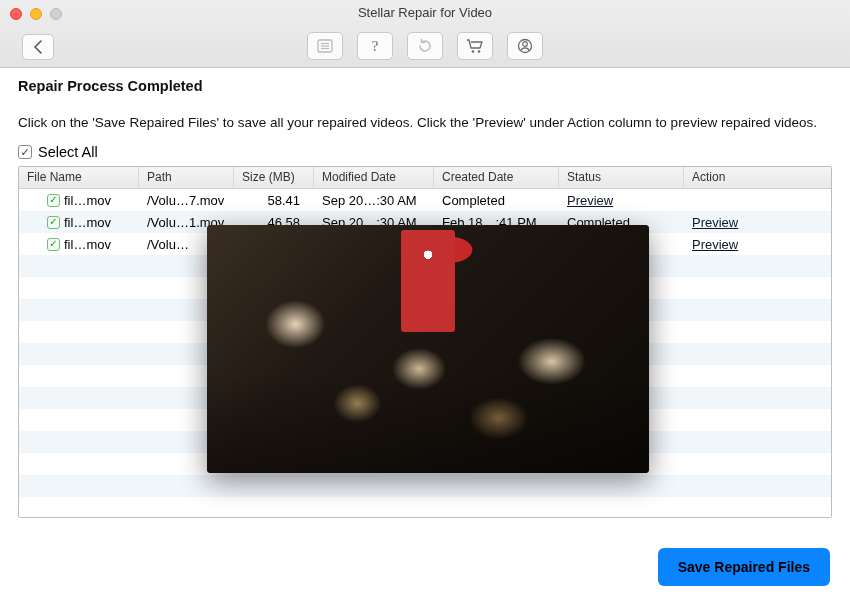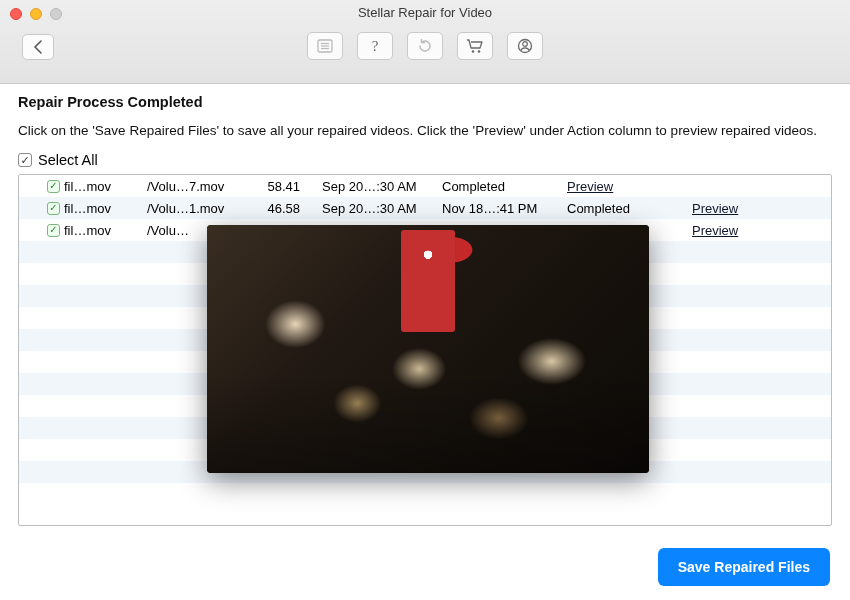--- a/index.html
+++ b/index.html
@@ -6,21 +6,21 @@
   body {
     font-family: -apple-system, "Helvetica Neue", Arial, sans-serif;
     font-size: 13px;
     background: #fff;
     width: 850px;
     height: 600px;
     overflow: hidden;
     position: relative;
   }
   .titlebar {
-    height: 84px;
+    height: 68px;
     background: linear-gradient(#eeeeee,#e3e3e3);
     border-bottom: 1px solid #c8c8c8;
     position: relative;
   }
   .traffic-lights {
     position: absolute;
     top: 8px; left: 10px;
     display: flex; gap: 8px;
   }
   .tl {
@@ -62,21 +62,21 @@
     color: #6a6a6a;
   }
   .tool-btn svg { display:block; }
   .content {
     padding: 10px 18px 0 18px;
   }
   .heading {
     font-weight: 700;
     font-size: 14.5px;
     color: #111;
-    margin-bottom: 12px;
+    margin-bottom: 20px;
   }
   .subtext {
     font-size: 13.5px;
     color: #111;
     line-height: 1.35;
     margin-bottom: 12px;
   }
   .select-all {
     display: flex;
     align-items: center;
@@ -187,21 +187,21 @@
       radial-gradient(circle 5px at 47% 14%, #c43030 0%, transparent 60%),
       radial-gradient(circle 5px at 53% 14%, #c43030 0%, transparent 60%),
       linear-gradient(transparent 60%, rgba(0,0,0,0.35) 100%);
   }
   .footer {
     position: absolute;
     bottom: 14px; right: 20px;
   }
   .save-btn {
     background: #0a84ff;
-    color: #ffffff;
+    color: #000000;
     border: none;
     border-radius: 6px;
     font-size: 14px;
     font-weight: 600;
     padding: 11px 20px;
     cursor: pointer;
   }
 </style>
 </head>
 <body>
@@ -260,41 +260,50 @@
 <div class="content">
   <div class="heading">Repair Process Completed</div>
   <div class="subtext">Click on the 'Save Repaired Files' to save all your repaired videos. Click the 'Preview' under Action column to preview repaired videos.</div>
 
   <div class="select-all">
     <span class="chk">✓</span>
     <span>Select All</span>
   </div>
 
   <div class="table">
+    <div class="thead">
+      <div class="col fn">File Name</div>
+      <div class="col path">Path</div>
+      <div class="col size" style="text-align:left">Size (MB)</div>
+      <div class="col mdate">Modified Date</div>
+      <div class="col cdate">Created Date</div>
+      <div class="col stat">Status</div>
+      <div class="col act">Action</div>
+    </div>
     <div class="tbody" id="tbody">
         <div class="row">
           <div class="col fn">
             <span class="rowchk">✓</span>
             <span>fil…mov</span>
           </div>
           <div class="col path">/Volu…7.mov</div>
           <div class="col size">58.41</div>
           <div class="col mdate">Sep 20…:30 AM</div>
           <div class="col stat">Completed</div>
           <div class="col act"><span class="preview-link">Preview</span></div>
         </div>
         <div class="row">
           <div class="col fn">
             <span class="rowchk">✓</span>
             <span>fil…mov</span>
           </div>
           <div class="col path">/Volu…1.mov</div>
           <div class="col size">46.58</div>
           <div class="col mdate">Sep 20…:30 AM</div>
-          <div class="col cdate">Nov 18…:41 PM</div>
+          <div class="col cdate">Feb 18…:41 PM</div>
           <div class="col stat">Completed</div>
           <div class="col act"><span class="preview-link">Preview</span></div>
         </div>
         <div class="row">
           <div class="col fn">
             <span class="rowchk">✓</span>
             <span>fil…mov</span>
           </div>
           <div class="col path">/Volu…</div>
           <div class="col size"></div>

